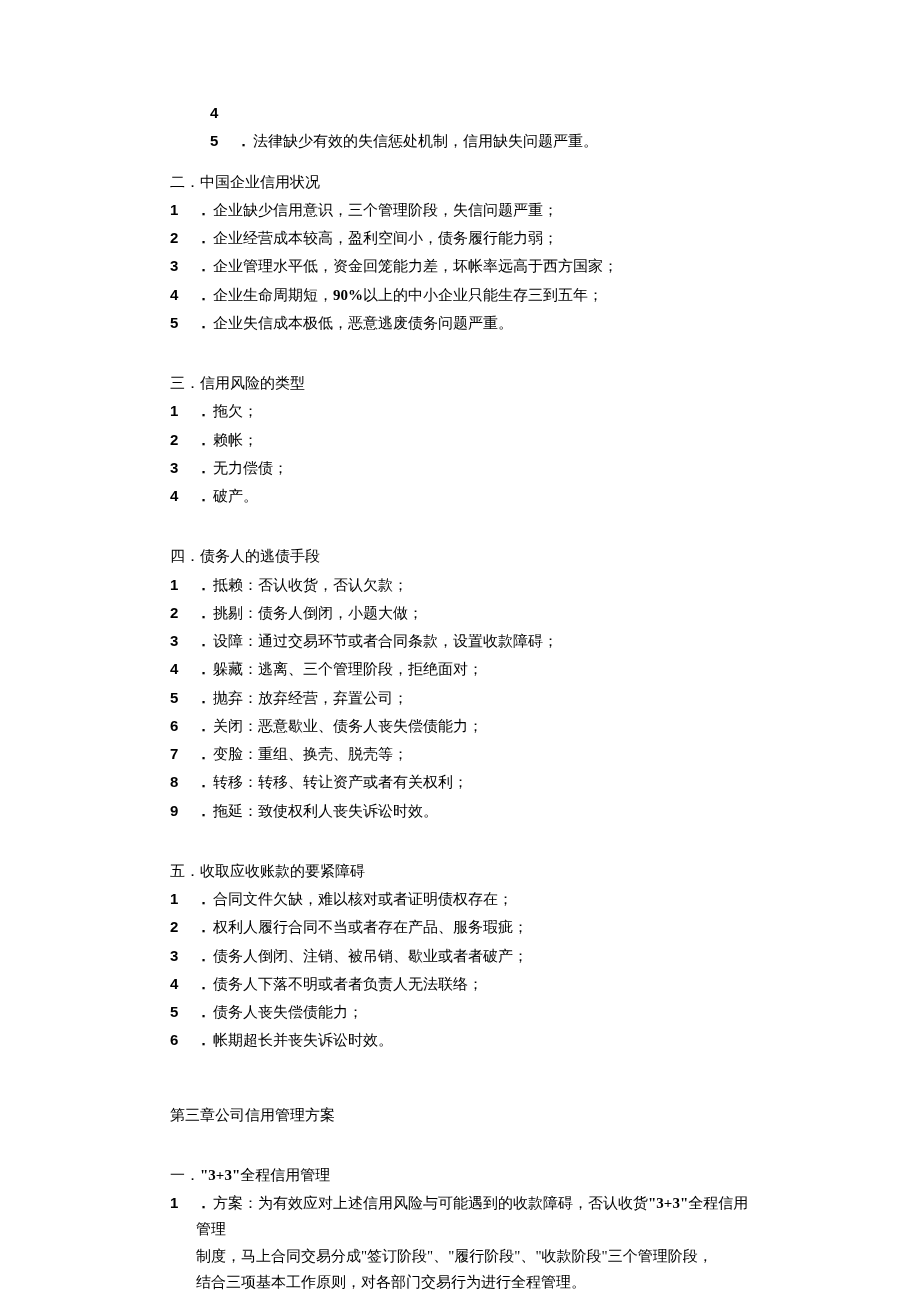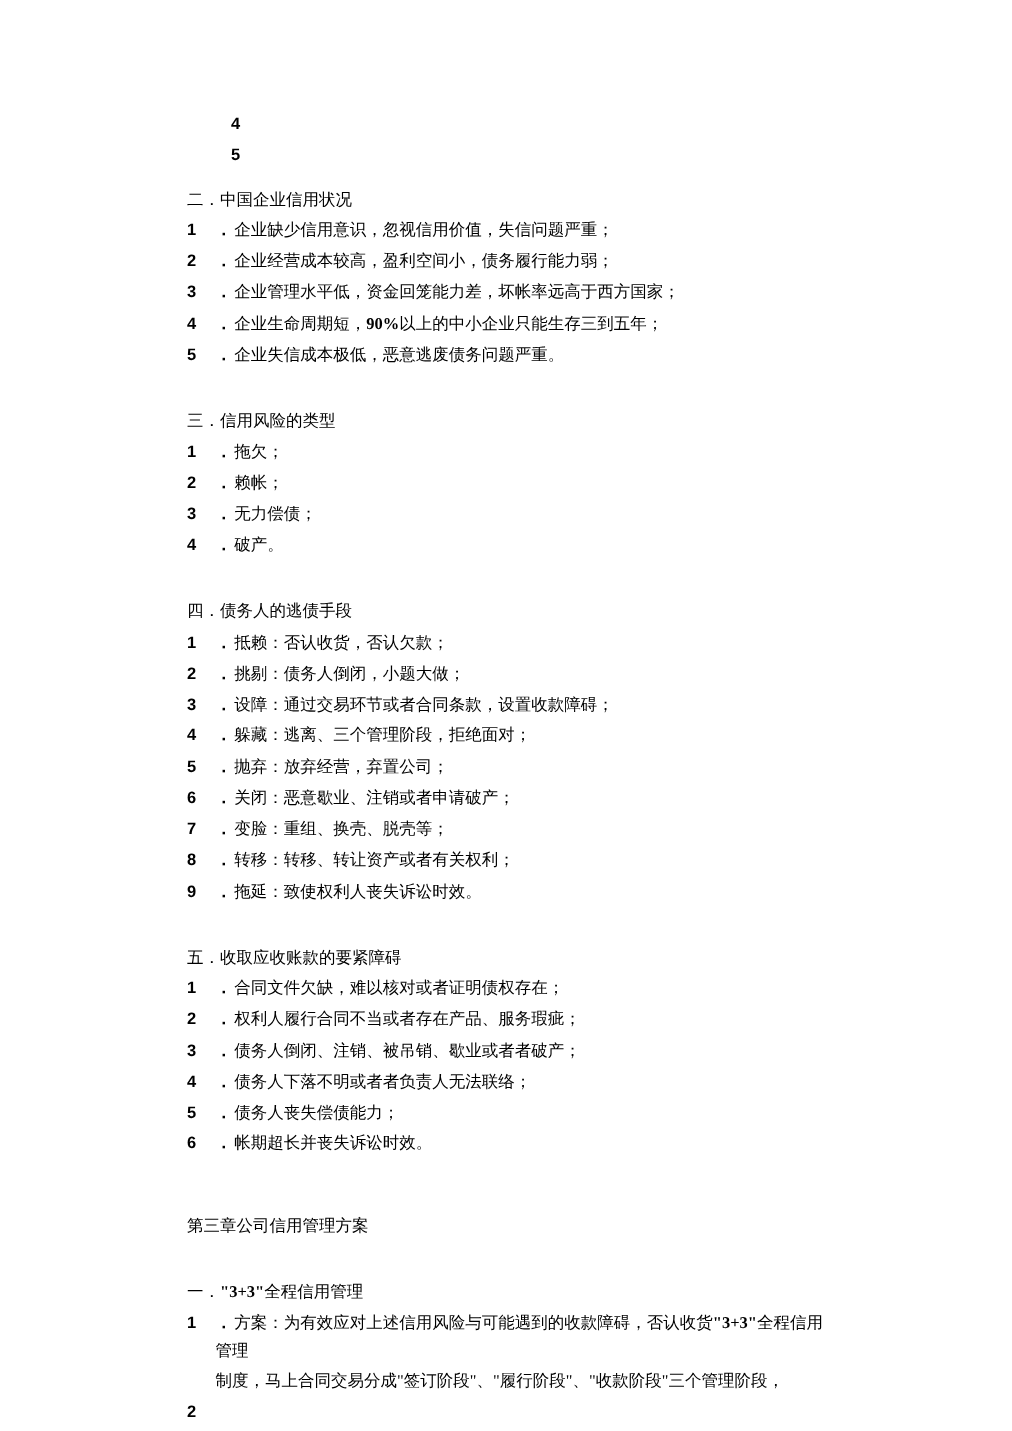--- a/index.html
+++ b/index.html
@@ -51,28 +51,29 @@
 </style>
 </head>
 <body>
 
 <div>
   <div class="numbered-line section-one-sub">
     <span class="num">4</span>
   </div>
   <div class="numbered-line section-one-sub">
     <span class="num">5</span>
+    <span class="content"><span class="num-dot">．</span><span>法律缺少有效的失信惩处机制，信用缺失问题严重。</span></span>
   </div>
 </div>
 
 <div class="section-heading">二．中国企业信用状况</div>
 <div>
   <div class="numbered-line">
     <span class="num">1</span>
-    <span class="content"><span class="num-dot">．</span><span>企业缺少信用意识，忽视信用价值，失信问题严重；</span></span>
+    <span class="content"><span class="num-dot">．</span><span>企业缺少信用意识，三个管理阶段，失信问题严重；</span></span>
   </div>
   <div class="numbered-line">
     <span class="num">2</span>
     <span class="content"><span class="num-dot">．</span><span>企业经营成本较高，盈利空间小，债务履行能力弱；</span></span>
   </div>
   <div class="numbered-line">
     <span class="num">3</span>
     <span class="content"><span class="num-dot">．</span><span>企业管理水平低，资金回笼能力差，坏帐率远高于西方国家；</span></span>
   </div>
   <div class="numbered-line">
@@ -126,21 +127,21 @@
   <div class="numbered-line">
       <span class="num">4</span>
       <span class="content"><span class="num-dot">．</span><span>躲藏：逃离、三个管理阶段，拒绝面对；</span></span>
     </div>
   <div class="numbered-line">
       <span class="num">5</span>
       <span class="content"><span class="num-dot">．</span><span>抛弃：放弃经营，弃置公司；</span></span>
     </div>
   <div class="numbered-line">
       <span class="num">6</span>
-      <span class="content"><span class="num-dot">．</span><span>关闭：恶意歇业、注销或者申请破产；</span></span>
+      <span class="content"><span class="num-dot">．</span><span>关闭：恶意歇业、债务人丧失偿债能力；</span></span>
     </div>
   <div class="numbered-line">
       <span class="num">7</span>
       <span class="content"><span class="num-dot">．</span><span>变脸：重组、换壳、脱壳等；</span></span>
     </div>
   <div class="numbered-line">
       <span class="num">8</span>
       <span class="content"><span class="num-dot">．</span><span>转移：转移、转让资产或者有关权利；</span></span>
     </div>
   <div class="numbered-line">
@@ -188,19 +189,20 @@
 <div class="section-heading">
   <span>一．</span><span class="bold-inline">"3+3"</span><span>全程信用管理</span>
 </div>
 
 <div>
   <div class="numbered-line">
     <span class="num">1</span>
     <span class="content">
       <span class="num-dot">．</span><span>方案：为有效应对上述信用风险与可能遇到的收款障碍，否认收货</span><span class="bold-inline">"3+3"</span><span>全程信用管理</span><br>
       <span>制度，马上合同交易分成"签订阶段"、"履行阶段"、"收款阶段"三个管理阶段，</span><br>
+      <span>结合三项基本工作原则，对各部门交易行为进行全程管理。</span>
     </span>
   </div>
   <div class="numbered-line">
     <span class="num">2</span>
     <span class="content"></span>
   </div>
 </div>
 
 </body></html>

